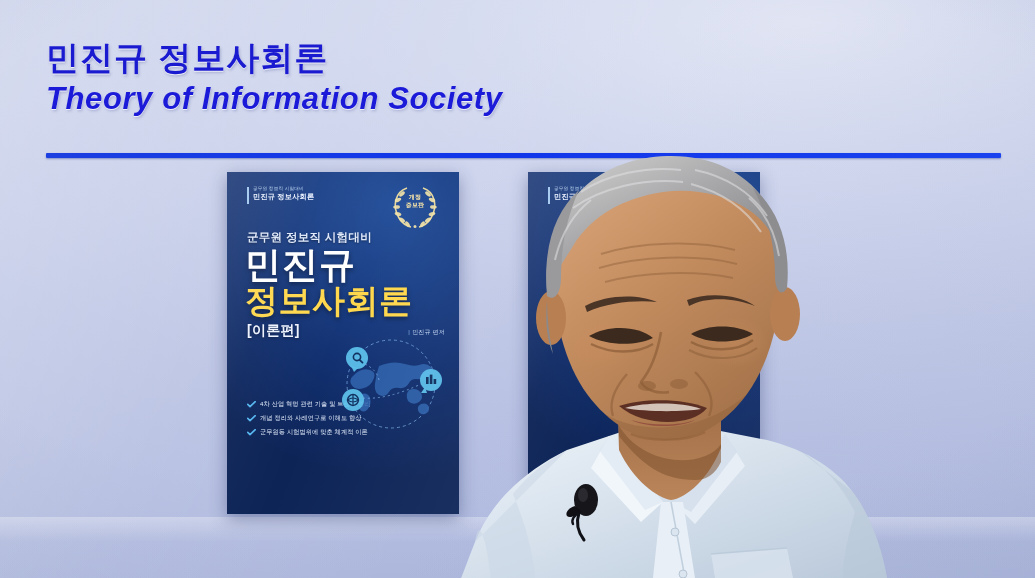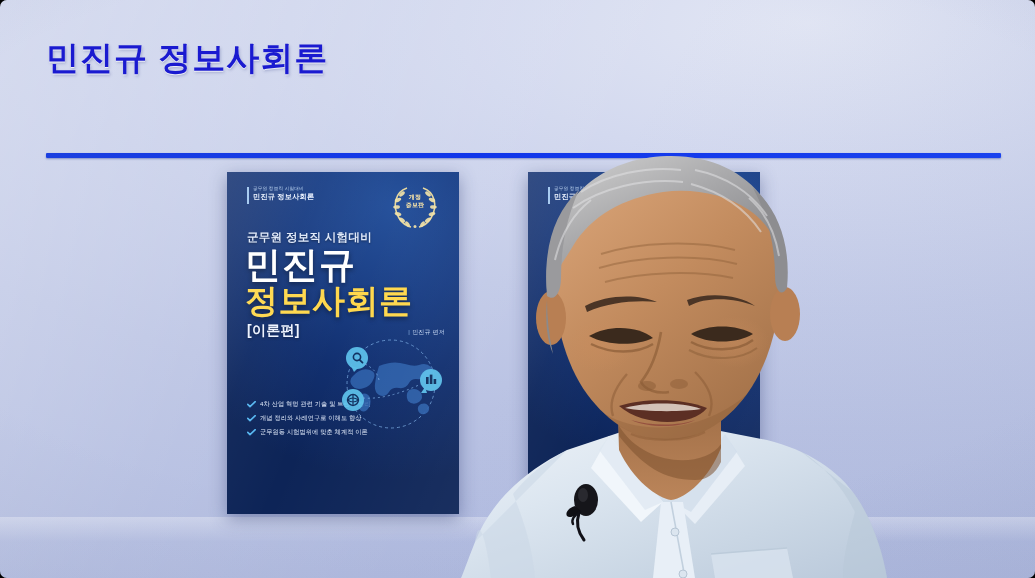--- a/index.html
+++ b/index.html
@@ -1,19 +1,18 @@
 <!DOCTYPE html>
 <html><head>
 <meta charset="utf-8">
 <style>
   html,body{margin:0;padding:0;background:#000;}
   #stage{
     position:relative;width:1035px;height:578px;overflow:hidden;
     font-family:"Liberation Sans","DejaVu Sans",sans-serif;
-    border-radius:7px;
   }
 
   
   .wall{position:absolute;inset:0;
     background:
       radial-gradient(130% 90% at 78% 4%, #e2e6f4 0%, #d3d9ef 26%, #c3cbe8 55%, #b9c2e3 78%, #b2bce0 100%);
   }
   .wall-sheen{position:absolute;inset:0;
     background:linear-gradient(118deg,rgba(255,255,255,.34) 0%,rgba(255,255,255,.10) 30%,rgba(255,255,255,0) 52%,rgba(150,162,200,.12) 100%);}
   .wall-vig{position:absolute;inset:0;
@@ -98,20 +97,21 @@
 
 <div id="stage" class="nosel">
 
   <div class="wall"></div>
   <div class="wall-sheen"></div>
   <div class="wall-vig"></div>
   <div class="wall-floorline"></div>
 
   <div class="header">
     <div class="title-ko">민진규 정보사회론</div>
+    <div class="title-en">Theory of Information Society</div>
   </div>
   <div class="rule"></div>
 
   <div class="book book-left">
     <div class="paper"></div>
 
     <div class="spine-tag">
       <div class="spine-bar"></div>
       <div class="spine-txt">
         <div class="s1">공무원 정보직 시험대비</div>

